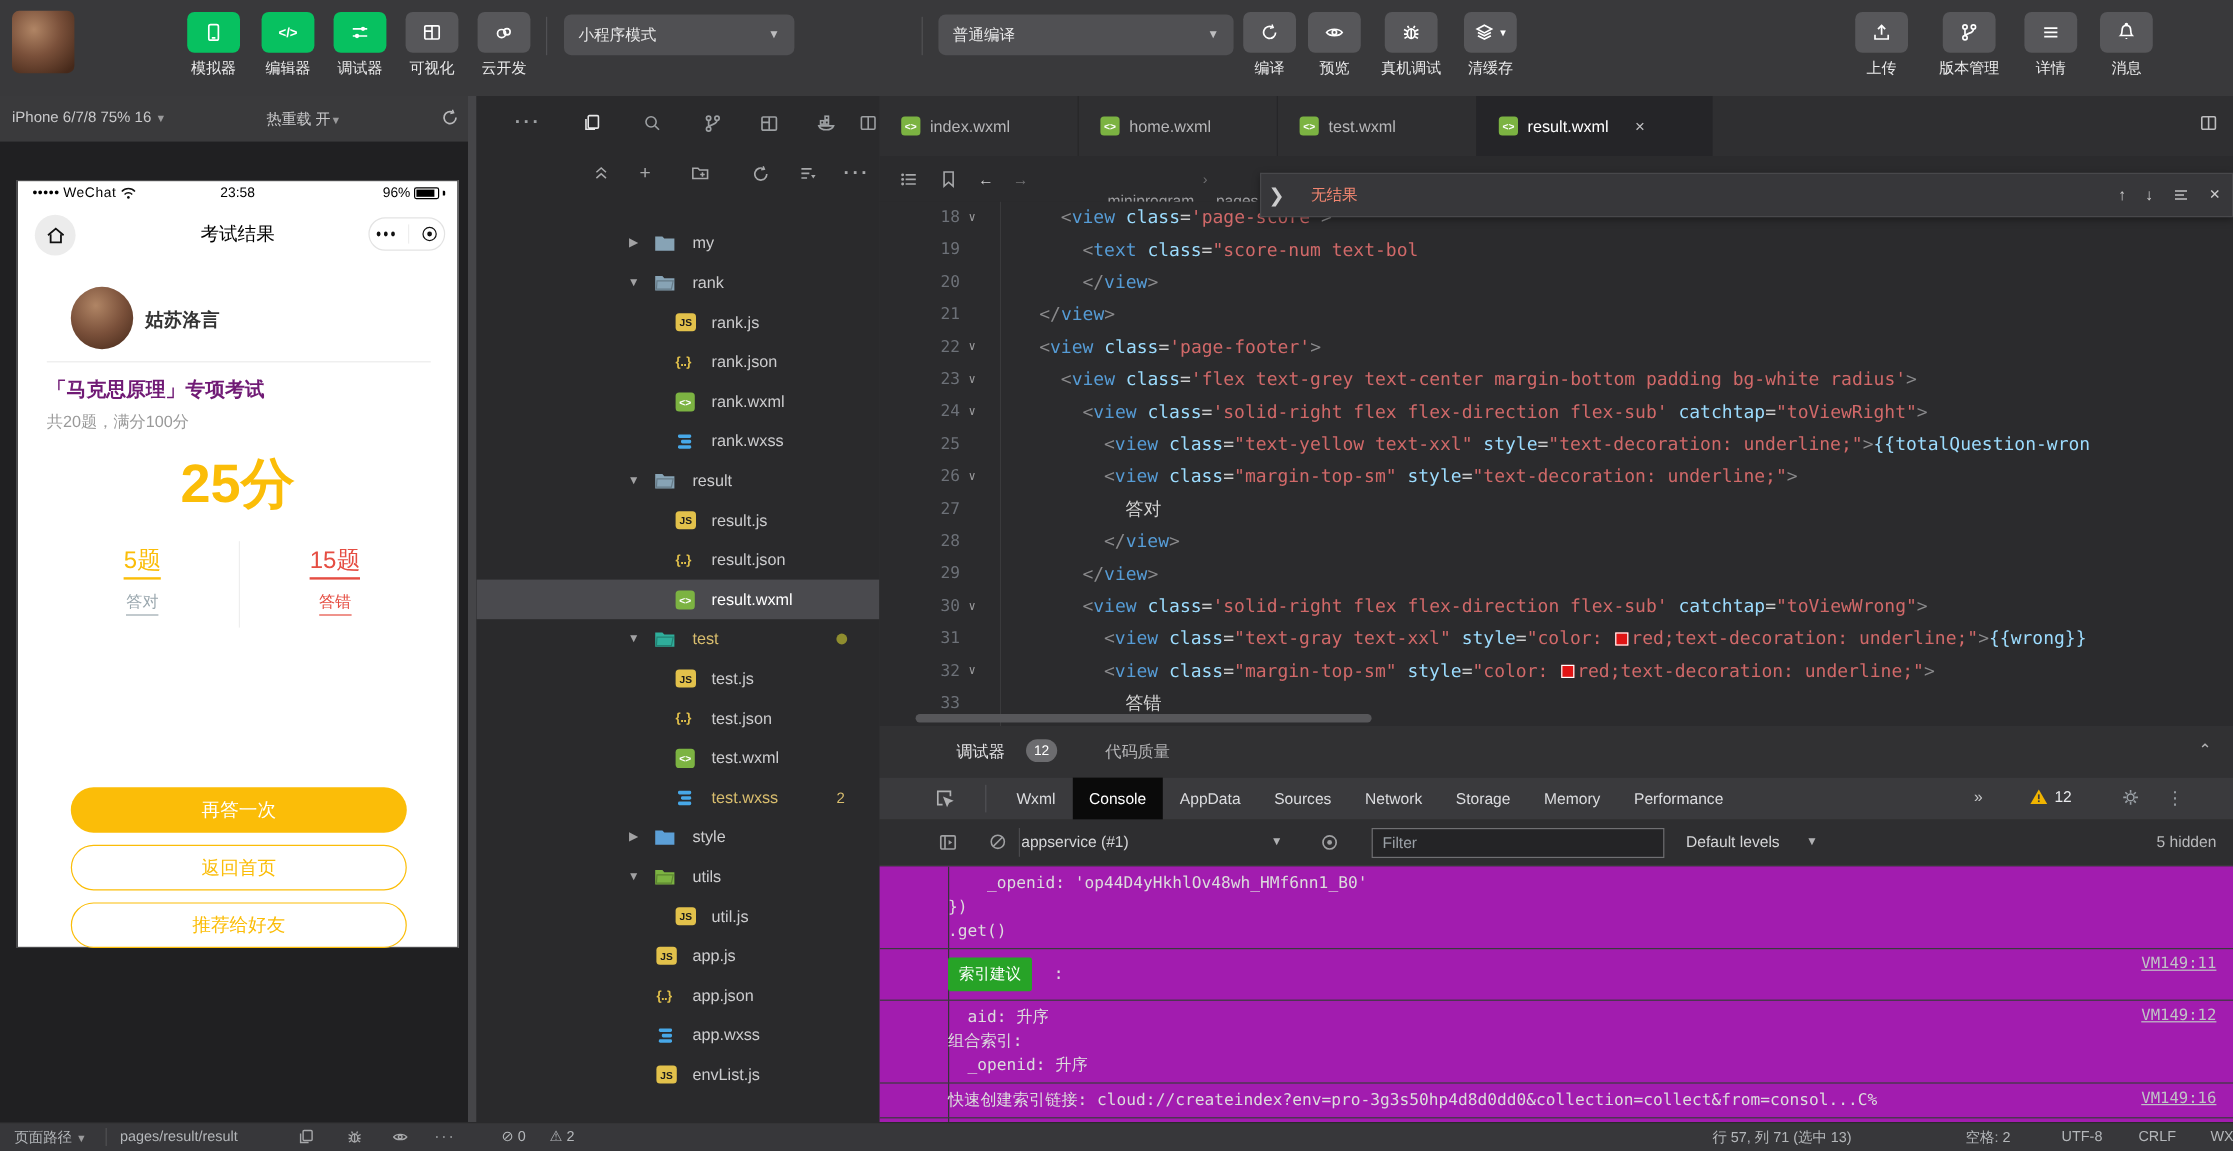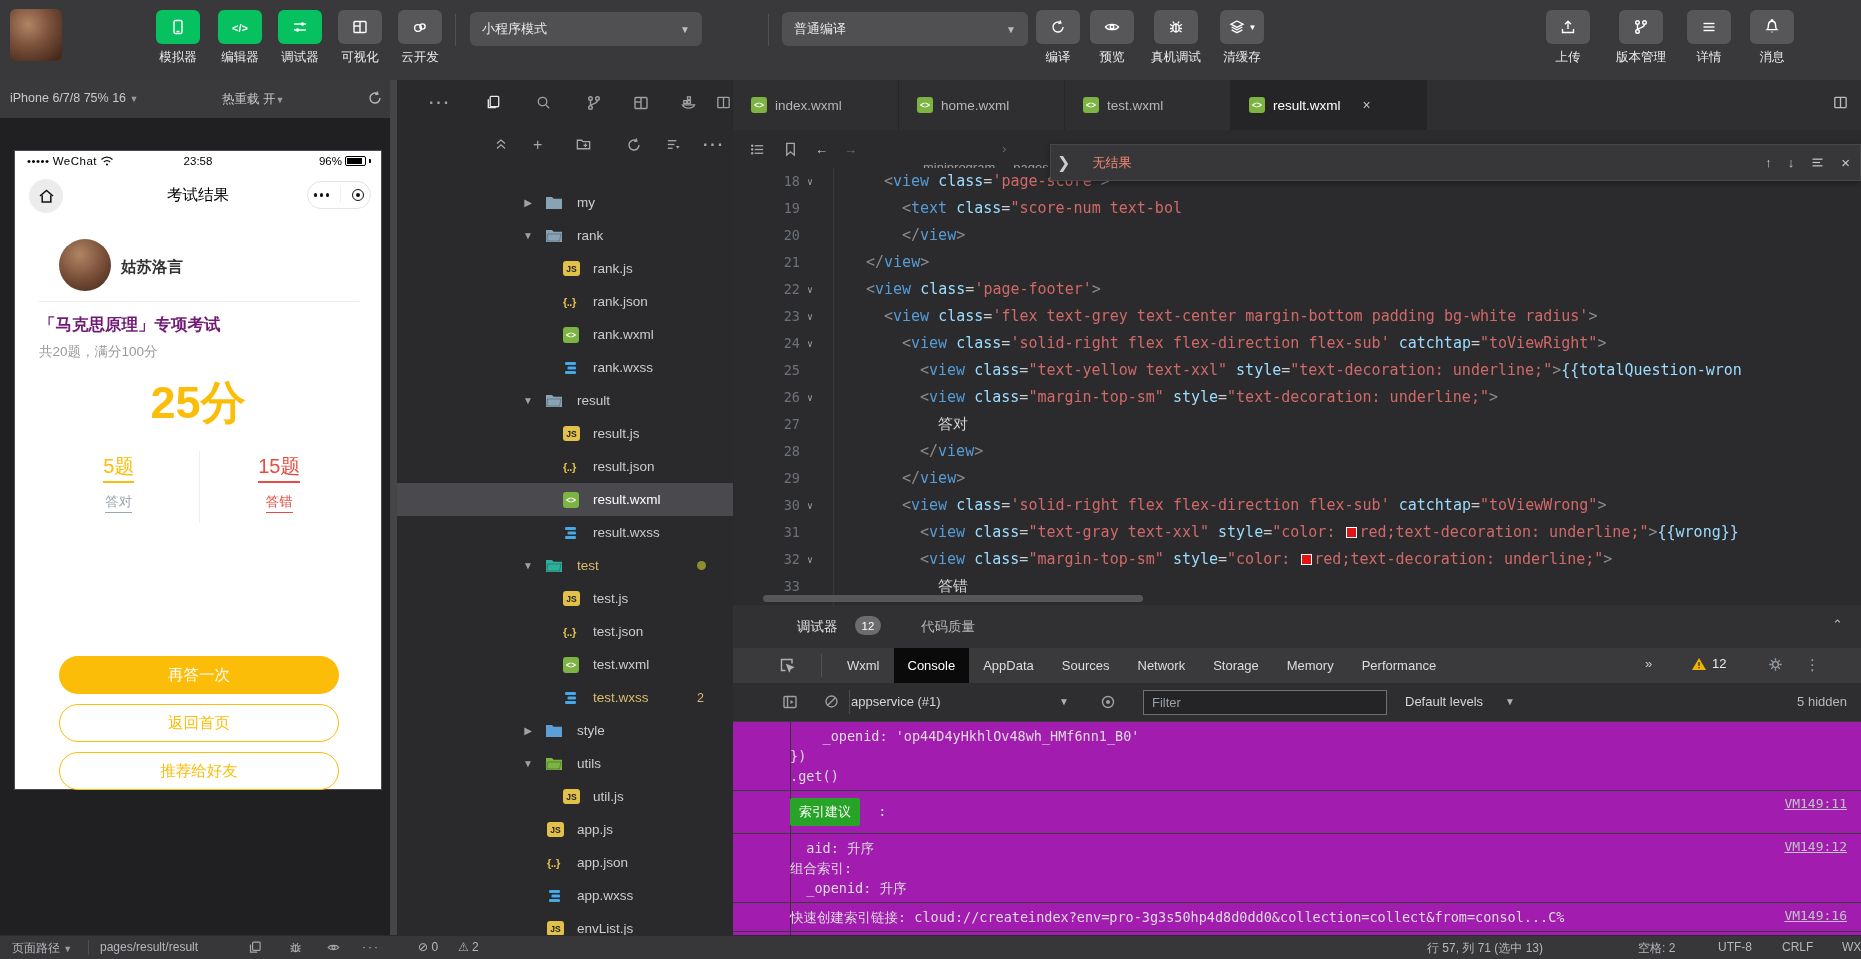--- a/index.html
+++ b/index.html
@@ -232,21 +232,21 @@
             <svg width="18" height="18" viewBox="0 0 18 18" fill="none" stroke="currentColor" stroke-width="1.4">
               <circle cx="7" cy="10" r="3.4"></circle>
               <circle cx="11.5" cy="8.5" r="2.6"></circle>
             </svg>
           </span>
         </div>
         <div class="tb-lbl">云开发</div>
       </div>
     </div>
   <div class="tb-div" style="left:455px"></div>
-  <div class="tb-select" style="left:470px;width:232px">
+  <div class="tb-select" style="left:470px;width:192px">
     <span>小程序模式</span>
     <span class="tb-caret">▼</span>
   </div>
   <div class="tb-div" style="left:768px"></div>
   <div class="tb-select" style="left:782px;width:246px">
     <span>普通编译</span>
     <span class="tb-caret">▼</span>
   </div>
   <div id="tb-mid-group">
       <div class="tb-item" style="left: 1028px;">
@@ -563,30 +563,20 @@
         <span class="ic-js fic" style="left: 166px;">JS</span>
         <span class="fname" style="left: 196px;">result.js</span>
       </div>
       <div class="trow">
         <span class="ic-json fic" style="left: 166px;">{..}</span>
         <span class="fname" style="left: 196px;">result.json</span>
       </div>
       <div class="trow sel">
         <span class="ic-wxml fic" style="left: 166px;">&lt;&gt;</span>
         <span class="fname" style="left: 196px;">result.wxml</span>
-      </div>
-      <div class="trow">
-        <span class="fic" style="left: 166px;">
-          <svg width="16" height="16" viewBox="0 0 16 16">
-            <rect x="2" y="2" width="11" height="3" rx="1.2" fill="#47a8e8"></rect>
-            <rect x="4.5" y="6.5" width="8.5" height="3" rx="1.2" fill="#47a8e8"></rect>
-            <rect x="2" y="11" width="11" height="3" rx="1.2" fill="#47a8e8"></rect>
-          </svg>
-        </span>
-        <span class="fname" style="left: 196px;">result.wxss</span>
       </div>
       <div class="trow">
         <span class="arr">▼</span>
         <span class="fic" style="left: 148px; top: 9px;">
           <svg width="18" height="15" viewBox="0 0 18 15">
             <path d="M1 2 H7 L8.6 3.8 H17 V14 H1 Z" fill="#2fae9b"></path>
             <path d="M2.5 6 H16 L14.5 13 H2 Z" fill="#2fae9b" stroke="rgba(0,0,0,.25)"></path>
           </svg>
         </span>
         <span class="fname mod" style="left: 180px;">test</span>

